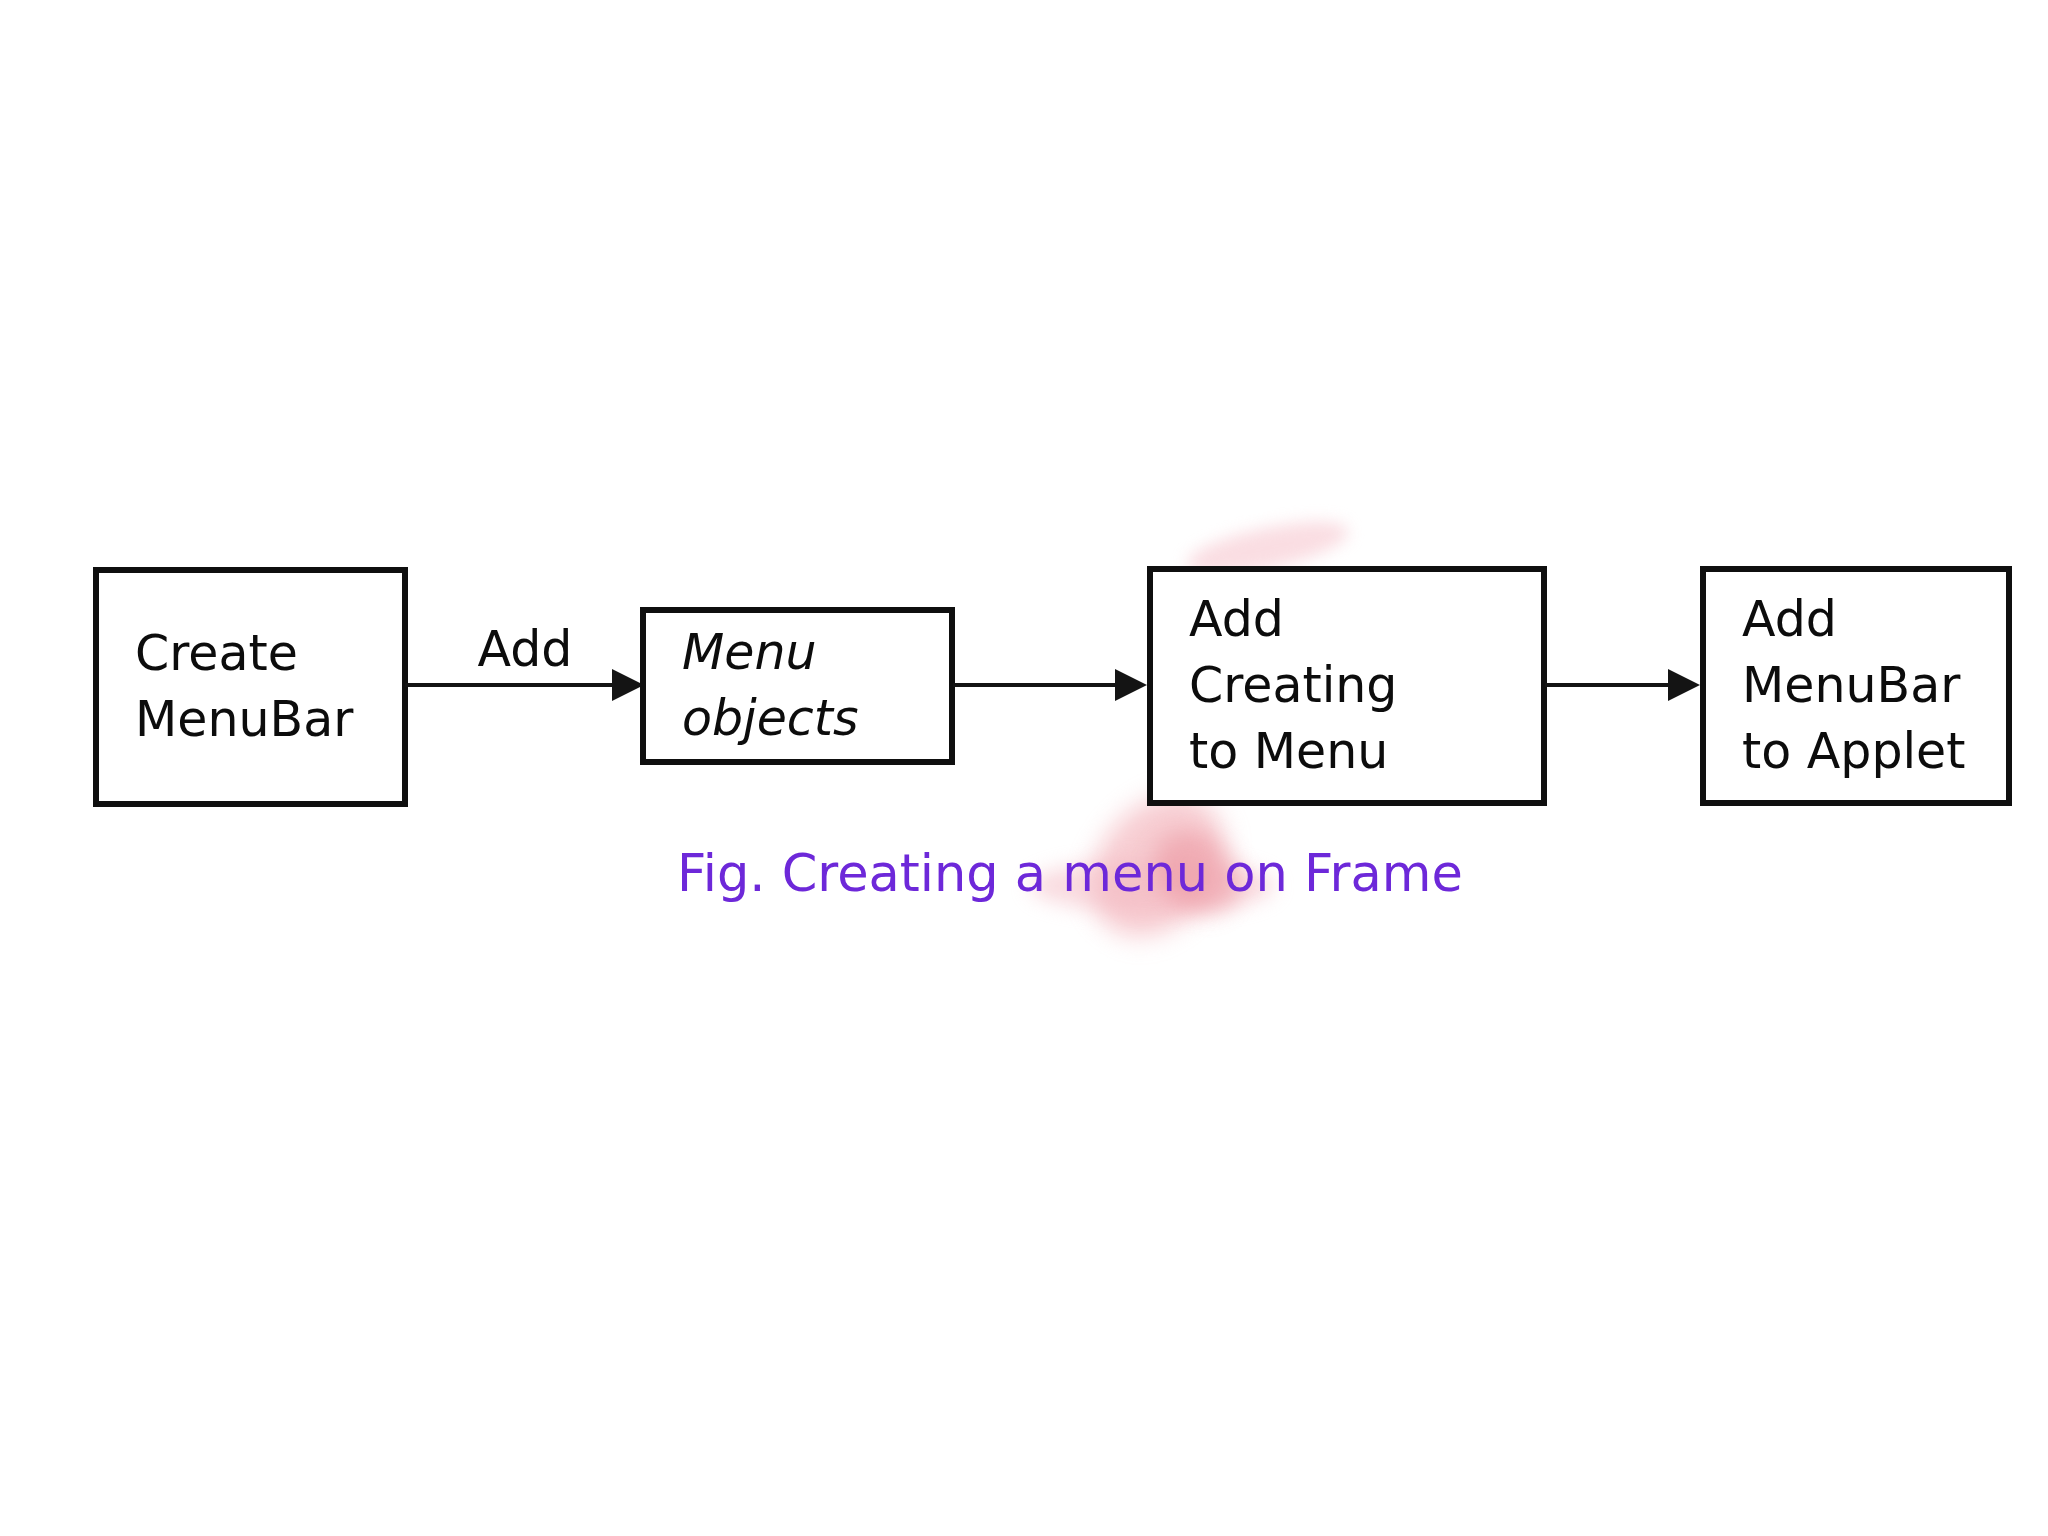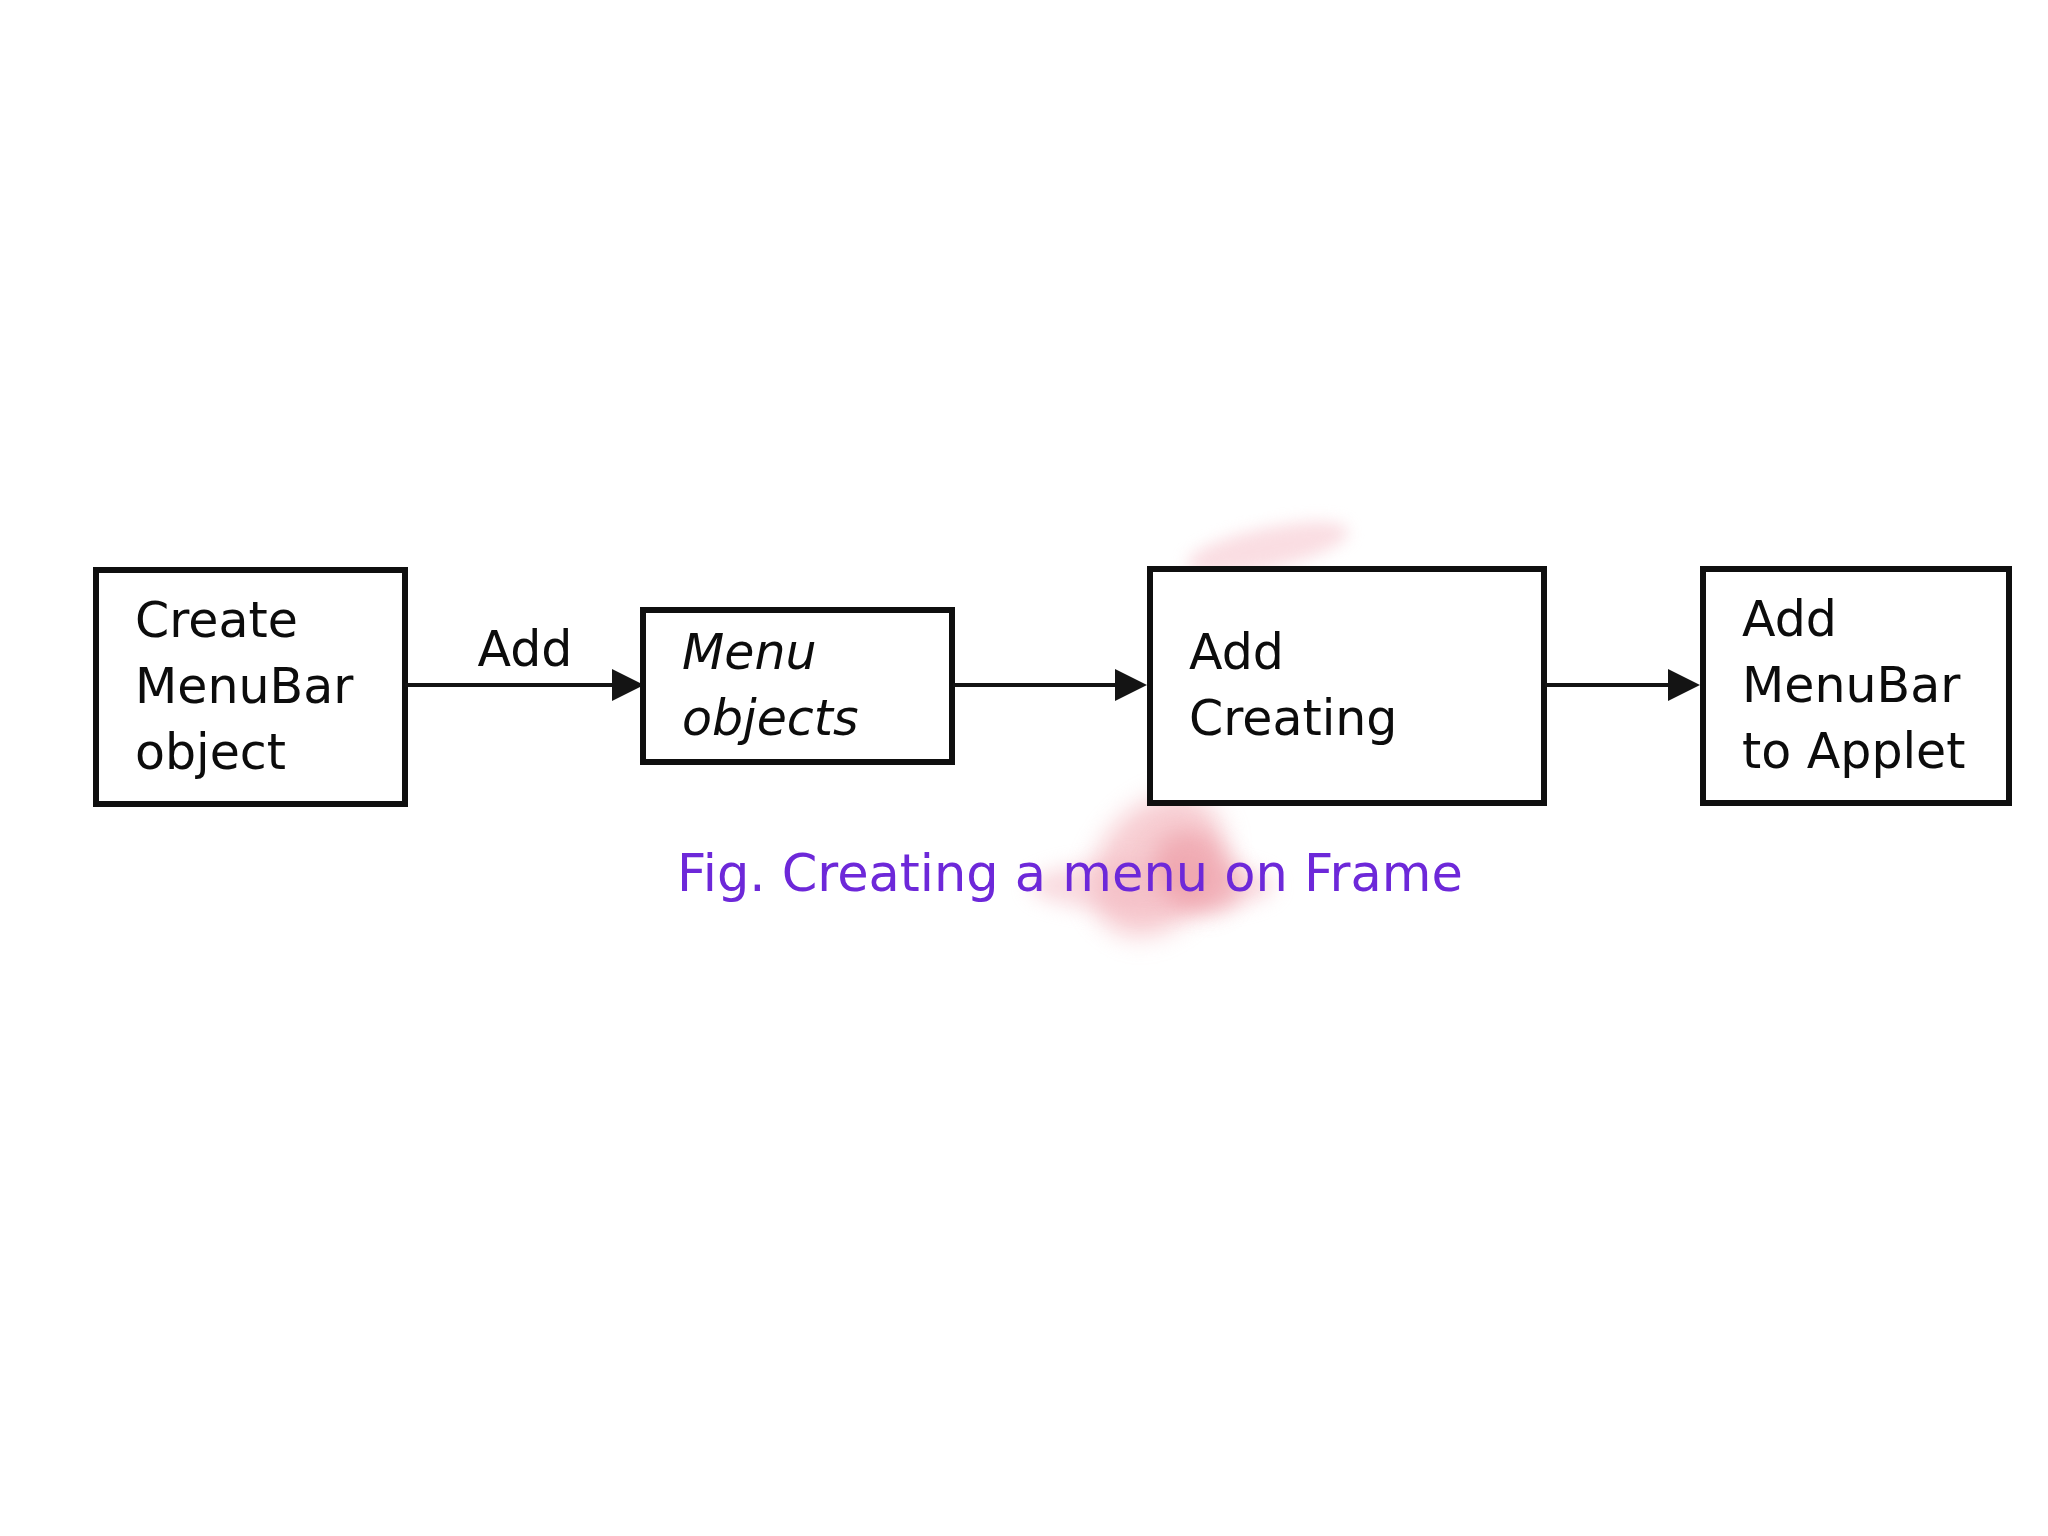--- a/index.html
+++ b/index.html
@@ -75,38 +75,38 @@
 <div class="canvas">
 
   <div class="smudge a"></div>
   <div class="smudge b1"></div>
   <div class="smudge b2"></div>
   <div class="smudge b3"></div>
 
   <div class="box b1">
     <span>Create</span>
     <span>MenuBar</span>
-    <span>object</span>
   </div>
 
   <div class="arrow-label">Add</div>
   <div class="shaft s1"></div>
   <div class="head h1"></div>
 
   <div class="box b2">
     <span>Menu</span>
     <span>objects</span>
   </div>
 
   <div class="shaft s2"></div>
   <div class="head h2"></div>
 
   <div class="box b3">
     <span>Add</span>
     <span>Creating</span>
+    <span>to Menu</span>
   </div>
 
   <div class="shaft s3"></div>
   <div class="head h3"></div>
 
   <div class="box b4">
     <span>Add</span>
     <span>MenuBar</span>
     <span>to Applet</span>
   </div>

